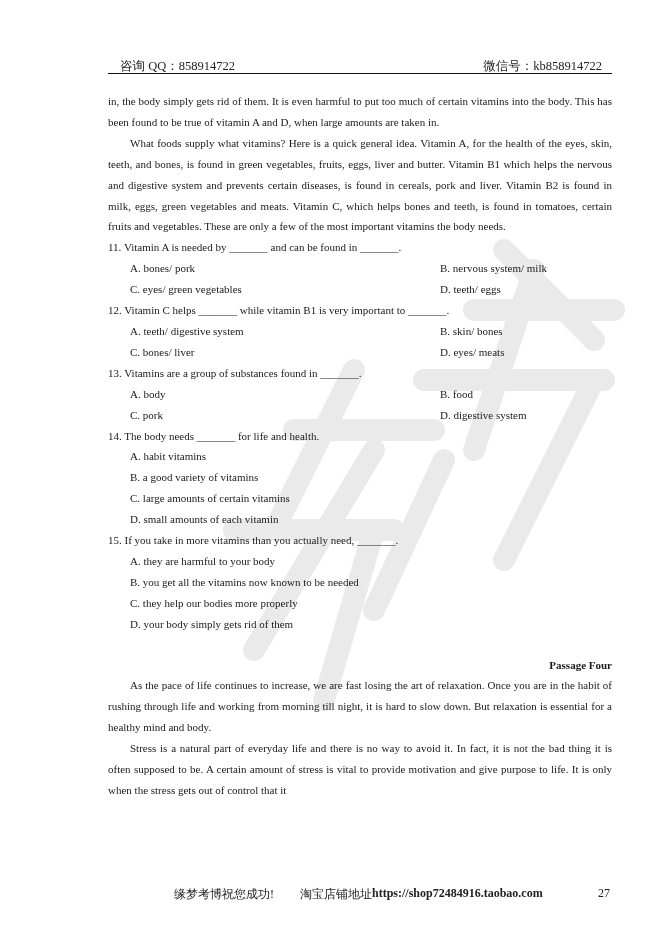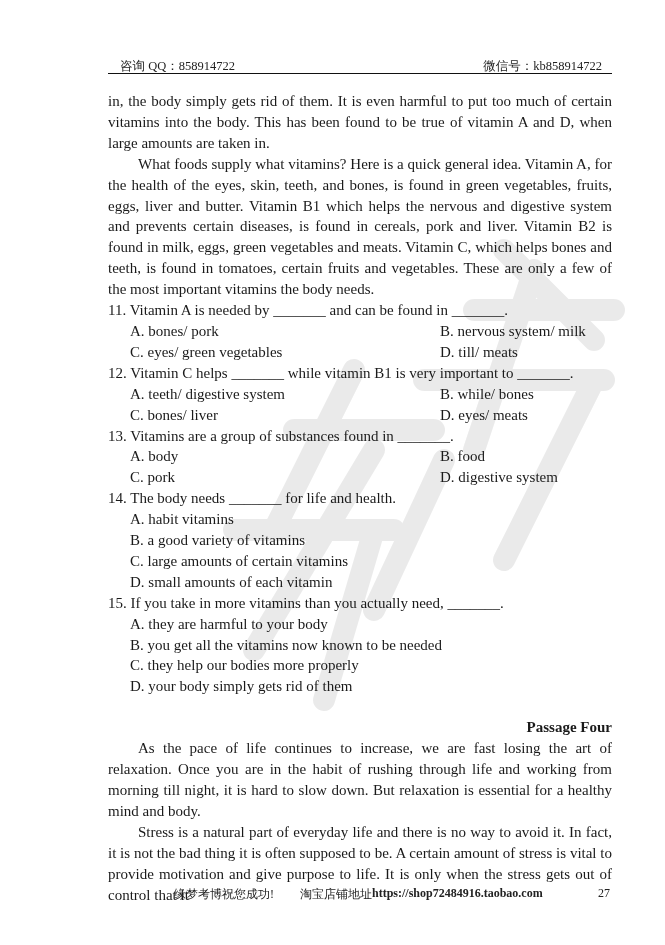--- a/index.html
+++ b/index.html
@@ -5,21 +5,21 @@
   html, body { margin: 0; padding: 0; background: #ffffff; }
   body { width: 665px; height: 945px; position: relative; overflow: hidden;
          font-family: "Liberation Serif", "DejaVu Serif", serif; color: #1a1a1a; }
   .page { position: absolute; left: 0; top: 0; width: 665px; height: 945px; background: #fff; margin-left: 24px; }
   .header { position: absolute; left: 84px; top: 56px; width: 504px; height: 20px;
             font-size: 12.5px; color: #222; }
   .header .left { position: absolute; left: 12px; top: 2px; }
   .header .right { position: absolute; right: 10px; top: 2px; }
   .header-rule { position: absolute; left: 84px; top: 73px; width: 504px; height: 0;
                  border-top: 1.5px solid #111; }
-  .content { position: absolute; left: 84px; top: 91px; width: 504px; font-size: 15px; line-height: 20.9px; }
+  .content { position: absolute; left: 84px; top: 91px; width: 504px; font-size: 11px; line-height: 20.9px; }
   .para { text-align: justify; margin: 0; }
   .para.indent { text-indent: 2em; }
   .q { margin: 0; }
   .opts2 { display: flex; margin: 0; padding-left: 22px; gap: 19px; }
   .opts2 span { display: block; }
   .opts2 .colA { width: 291px; }
   .opt1 { margin: 0; padding-left: 22px; }
   .section-title { text-align: right; font-weight: bold; margin: 20px 0 0 0; padding-left: 20px; }
   .footer { position: absolute; top: 886px; left: 0; width: 665px; font-size: 12px; color: #222; }
   .footer .slogan { position: absolute; left: 150px; }
@@ -61,29 +61,29 @@
     <p class="para indent">What foods supply what vitamins? Here is a quick general idea. Vitamin A, for the health of the eyes, skin, teeth, and bones, is found in green vegetables, fruits, eggs, liver and butter. Vitamin B1 which helps the nervous and digestive system and prevents certain diseases, is found in cereals, pork and liver. Vitamin B2 is found in milk, eggs, green vegetables and meats. Vitamin C, which helps bones and teeth, is found in tomatoes, certain fruits and vegetables. These are only a few of the most important vitamins the body needs.</p>
 
     <div>
       <p class="q">11. Vitamin A is needed by _______ and can be found in _______.</p>
       <div class="opts2">
         <span class="colA">A. bones/ pork</span>
         <span>B. nervous system/ milk</span>
       </div>
       <div class="opts2">
         <span class="colA">C. eyes/ green vegetables</span>
-        <span>D. till/ meats</span>
+        <span>D. teeth/ eggs</span>
       </div>
     </div>
 
     <div>
       <p class="q">12. Vitamin C helps _______ while vitamin B1 is very important to _______.</p>
       <div class="opts2">
         <span class="colA">A. teeth/ digestive system</span>
-        <span>B. while/ bones</span>
+        <span>B. skin/ bones</span>
       </div>
       <div class="opts2">
         <span class="colA">C. bones/ liver</span>
         <span>D. eyes/ meats</span>
       </div>
     </div>
 
     <div>
       <p class="q">13. Vitamins are a group of substances found in _______.</p>
       <div class="opts2">

